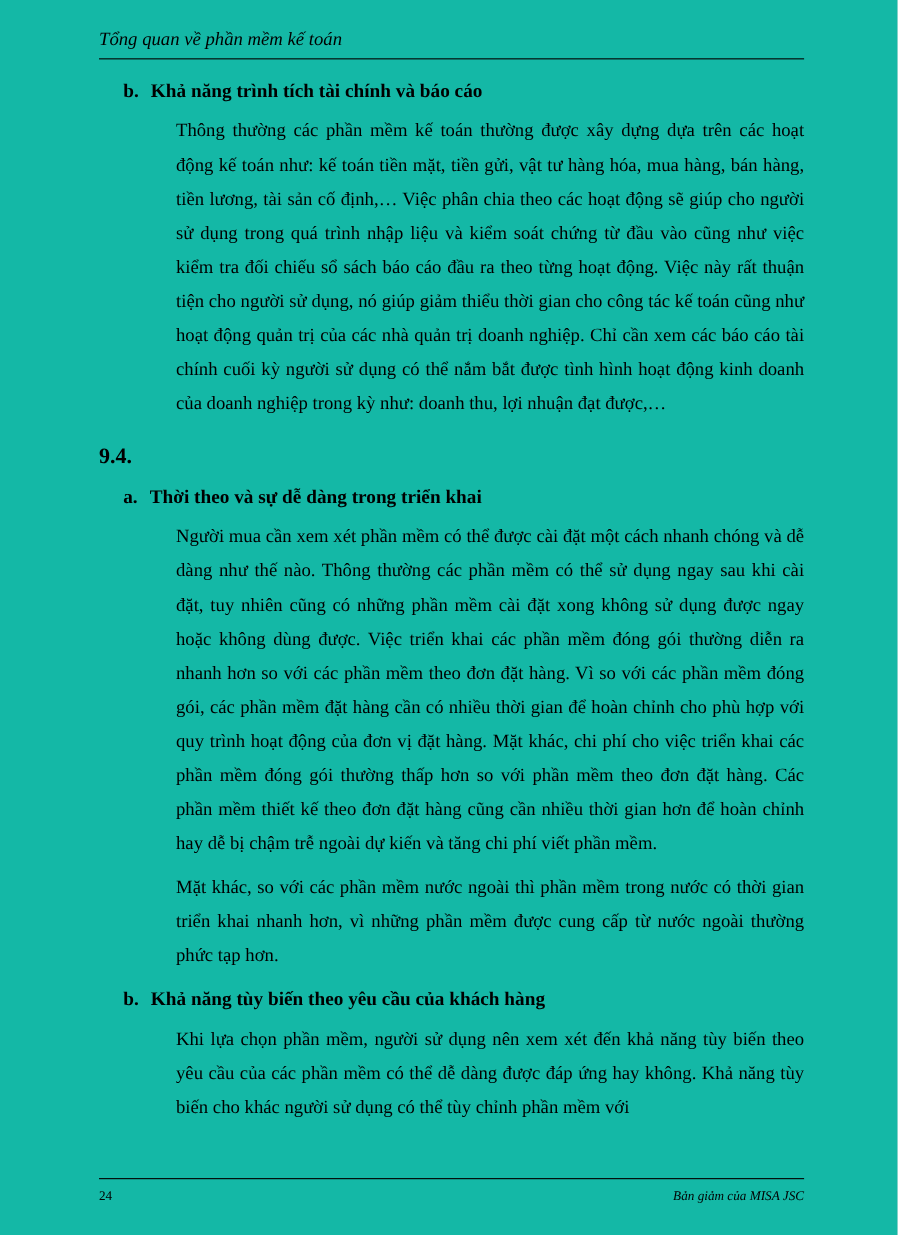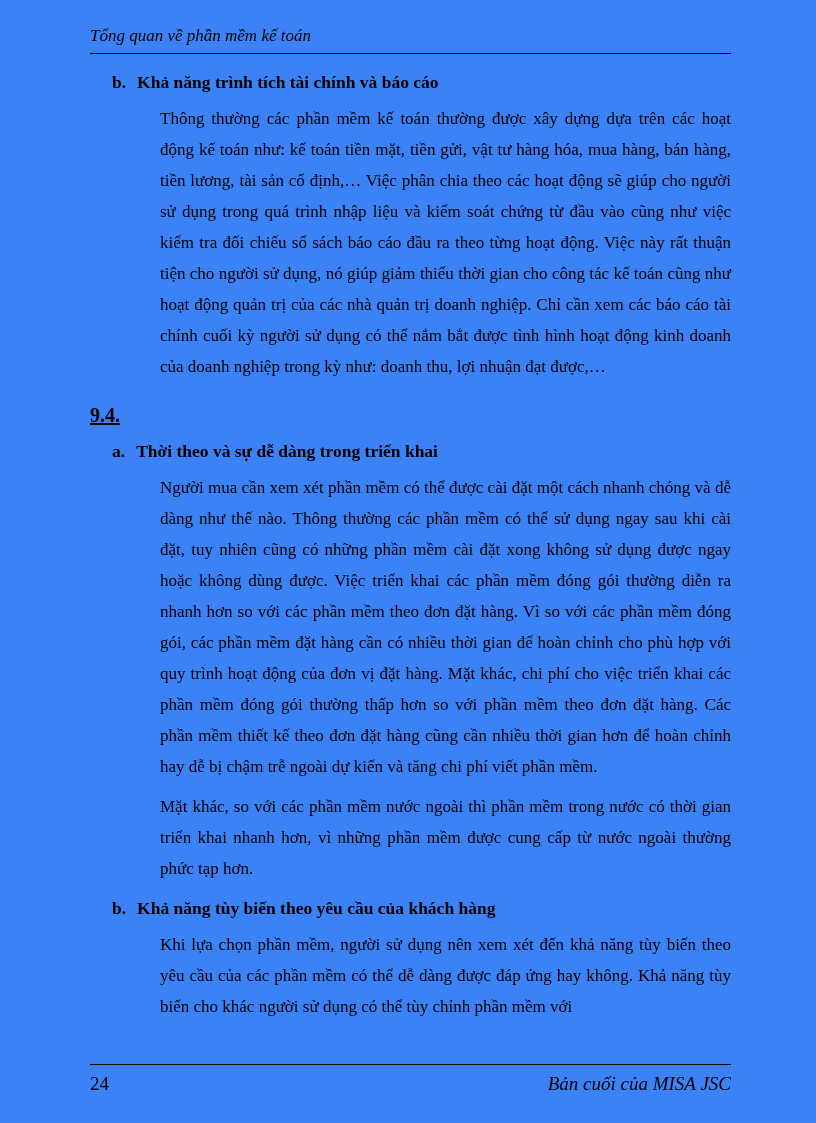--- a/index.html
+++ b/index.html
@@ -1,20 +1,20 @@
 <!DOCTYPE html>
 <html><head>
 <meta charset="utf-8">
 <style>
   html, body { margin: 0; padding: 0; background: #e8e8e8; }
   .page {
     width: 816px;
     height: 1123px;
     margin: 0 auto;
-    background: #3b82f6;
+    background: #14b8a6;
     position: relative;
     box-sizing: border-box;
     padding: 26px 85px 0 90px;
     font-family: "Liberation Serif", serif;
     color: #000000;
     overflow: hidden;
   }
   
   .page-header {
     border-bottom: 1.5px solid #000;
@@ -33,41 +33,40 @@
     font-size: 17.5px;
     margin: 14px 0 10px 22px;
   }
   
   .num-heading {
     display: flex;
     gap: 9px;
     font-weight: bold;
     font-size: 20px;
     margin: 22px 0 12px 0;
-    text-decoration: underline;
   }
   
   .para {
     margin: 0 0 9px 70px;
     font-size: 17px;
     line-height: 31px;
     text-align: justify;
   }
   
   .page-footer {
     position: absolute;
     left: 90px;
     right: 85px;
     bottom: 28px;
     border-top: 1.5px solid #000;
     padding-top: 8px;
     display: flex;
     justify-content: space-between;
     align-items: center;
-    font-size: 19px;
+    font-size: 12px;
   }
   .footer-copy { font-style: italic; }
 </style>
 </head>
 <body>
 
 <div class="page">
 
   <header class="page-header">
     <span class="running-title">Tổng quan về phần mềm kế toán</span>
@@ -95,16 +94,16 @@
     <div class="sub-heading">
       <span>b.</span>
       <span>Khả năng tùy biến theo yêu cầu của khách hàng</span>
     </div>
     <p class="para">Khi lựa chọn phần mềm, người sử dụng nên xem xét đến khả năng tùy biến theo yêu cầu của các phần mềm có thể dễ dàng được đáp ứng hay không. Khả năng tùy biến cho khác người sử dụng có thể tùy chỉnh phần mềm với</p>
 
   </main>
 
   <footer class="page-footer">
     <span class="footer-page-number">24</span>
-    <span class="footer-copy">Bản cuối của MISA JSC</span>
+    <span class="footer-copy">Bản giảm của MISA JSC</span>
   </footer>
 
 </div>
 
 </body></html>

